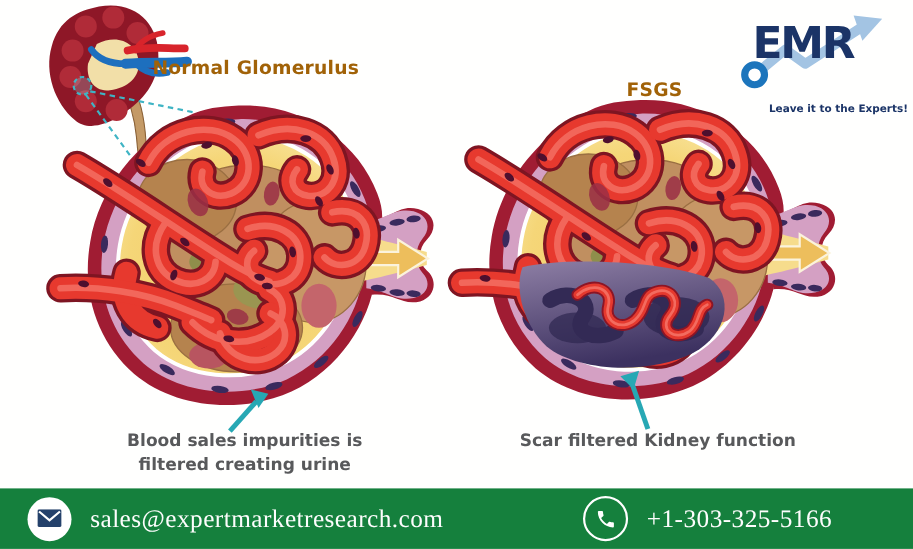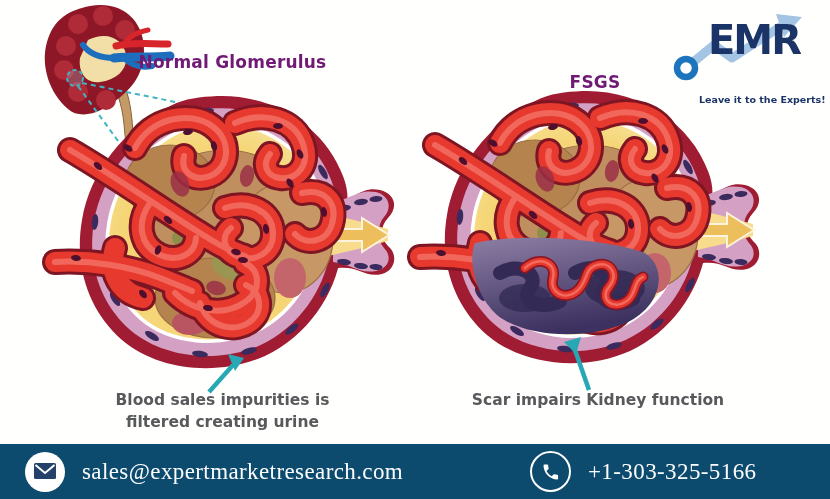--- a/index.html
+++ b/index.html
@@ -4,34 +4,34 @@
 <style>
   html,body{margin:0;padding:0;background:#e8e8e8;}
   .canvas{position:relative;width:830px;height:499px;background:#FFFFFE;overflow:hidden;
           font-family:"DejaVu Sans","Liberation Sans",sans-serif;}
   svg{display:block;}
   .abs{position:absolute;}
   .kidney{left:28px;top:0;z-index:1;}
   .glom{z-index:2;}
   .glom.left{left:40px;top:88px;}
   .glom.right{left:405px;top:83px;}
-  .side-label{z-index:3;text-align:center;font-weight:bold;font-size:17px;color:#701a75;letter-spacing:.2px;}
+  .side-label{z-index:3;text-align:center;font-weight:bold;font-size:17px;color:#a16207;letter-spacing:.2px;}
   .label-left{left:135px;top:52px;width:195px;}
   .label-right{left:540px;top:52px;width:110px;margin-top:20px;}
   .caption{z-index:3;text-align:center;font-weight:bold;font-size:15.5px;line-height:22px;color:#58595B;}
   .caption-left{left:90px;top:389px;width:265px;}
   .caption-right{left:448px;top:389px;width:300px;}
   .ptr{z-index:3;}
   .ptr-left{left:195px;top:348px;}
   .ptr-right{left:555px;top:330px;}
   .logo{left:672px;top:12px;width:150px;height:72px;z-index:3;}
-  .logo .emr-text{position:absolute;left:36px;top:6px;font-size:40px;font-weight:bold;color:#1B3467;
+  .logo .emr-text{position:absolute;left:12px;top:6px;font-size:40px;font-weight:bold;color:#1B3467;
                   letter-spacing:-2px;line-height:44px;}
   .logo .tagline{position:absolute;left:27px;top:53px;font-size:9.5px;font-weight:bold;color:#1B3467;white-space:nowrap;margin-top:29px;}
-  .footer{position:absolute;left:0;bottom:0;width:830px;height:55px;background:#0c4a6e;z-index:5;}
+  .footer{position:absolute;left:0;bottom:0;width:830px;height:55px;background:#15803d;z-index:5;}
   .contact{position:absolute;display:flex;align-items:center;height:55px;top:0;}
   .contact.email{left:25px;}
   .contact.phone{left:530px;}
   .icon-circle{width:40px;height:40px;border-radius:50%;background:#fff;display:flex;align-items:center;justify-content:center;}
   .icon-ring{width:37px;height:37px;border-radius:50%;border:2.5px solid #fff;display:flex;align-items:center;justify-content:center;}
   .contact-text{margin-left:17px;color:#FDFDFD;font-family:"Liberation Serif","DejaVu Serif",serif;
                 font-size:23px;letter-spacing:.4px;}
 </style>
 </head>
 <body>
@@ -245,21 +245,21 @@
   </svg>
   <svg class="abs ptr ptr-right" width="50" height="64" viewBox="0 0 50 64">
     <path d="M34,60 L20,20" stroke="#27A8B4" stroke-width="4.5" fill="none"></path>
     <polygon points="9,12 26,7 21,24" fill="#27A8B4"></polygon>
   </svg>
 
   <div class="abs caption caption-left">
     <div>Blood sales impurities is</div>
     <div>filtered creating urine</div>
   </div>
-  <div class="abs caption caption-right">Scar impairs Kidney function</div>
+  <div class="abs caption caption-right">Scar filtered Kidney function</div>
 
   <div class="footer">
     <div class="contact email">
       <div class="icon-circle">
         <svg width="22" height="17" viewBox="0 0 22 17">
           <rect x="0" y="0" width="22" height="16" rx="1.5" fill="#24416B"></rect>
           <path d="M1.5,2 L11,10 L20.5,2" fill="none" stroke="#FFFFFF" stroke-width="2"></path>
         </svg>
       </div>
       <div class="contact-text">sales@expertmarketresearch.com</div>

